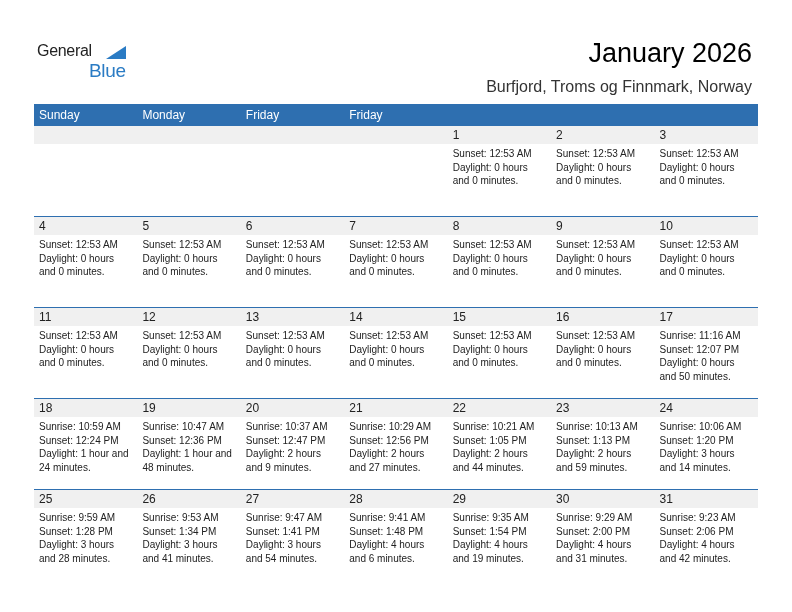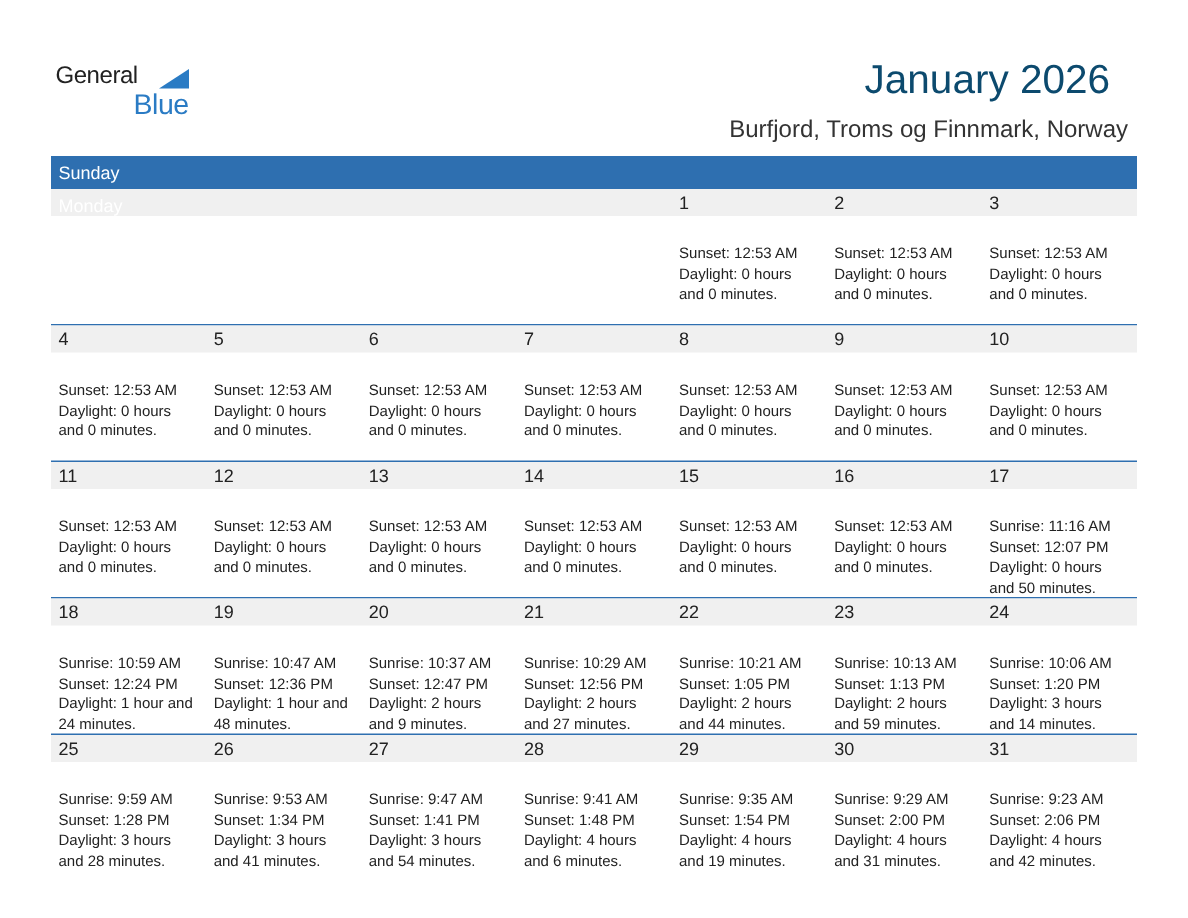--- a/index.html
+++ b/index.html
@@ -1,31 +1,31 @@
 <!DOCTYPE html>
 <html><head>
 <meta charset="utf-8">
 <style>
   html,body{margin:0;padding:0;background:#fff;}
   body{width:792px;height:612px;position:relative;font-family:"Liberation Sans",sans-serif;color:#222;overflow:hidden;}
   .logo{position:absolute;left:37px;top:42px;width:100px;height:40px;}
   .logo .g{position:absolute;left:0;top:0;font-size:16px;color:#222;letter-spacing:-0.3px;}
   .logo .b{position:absolute;left:52px;top:18px;font-size:19px;color:#2a7bc4;letter-spacing:-0.3px;}
   .logo .tri{position:absolute;left:69px;top:4px;width:0;height:0;border-bottom:13px solid #2a7bc4;border-left:20px solid transparent;}
-  .title{position:absolute;right:52px;top:38px;font-size:27px;color:#0c4a6e;}
+  .title{position:absolute;right:40px;top:38px;font-size:27px;color:#000000;}
   .subtitle{position:absolute;right:40px;top:78px;font-size:16px;color:#333;}
   .cal{position:absolute;left:34px;top:104px;width:724px;}
-  .hdr{display:flex;background:#2e6fb0;height:22px;flex-direction:column;}
+  .hdr{display:flex;background:#2e6fb0;height:22px;}
   .hdr div{width:103.43px;color:#fff;font-size:12px;line-height:22px;padding-left:5px;box-sizing:border-box;}
   .week{height:90px;border-top:1px solid #2e6fb0;}
   .week:first-of-type{border-top:none;}
   .datesband{display:flex;background:#f0f0f0;height:18px;}
   .datesband div{width:103.43px;font-size:12px;line-height:18px;padding-left:5px;box-sizing:border-box;color:#222;}
   .info{display:flex;}
-  .info div{width:103.43px;font-size:10px;line-height:13.5px;padding-left:5px;padding-top:19px;box-sizing:border-box;color:#222;white-space:pre-line;}
+  .info div{width:103.43px;font-size:10px;line-height:13.5px;padding-left:5px;padding-top:3px;box-sizing:border-box;color:#222;white-space:pre-line;}
 </style>
 </head>
 <body>
 
 <div class="logo">
   <span class="g">General</span>
   <span class="tri"></span>
   <span class="b">Blue</span>
 </div>
 <div class="title">January 2026</div>

